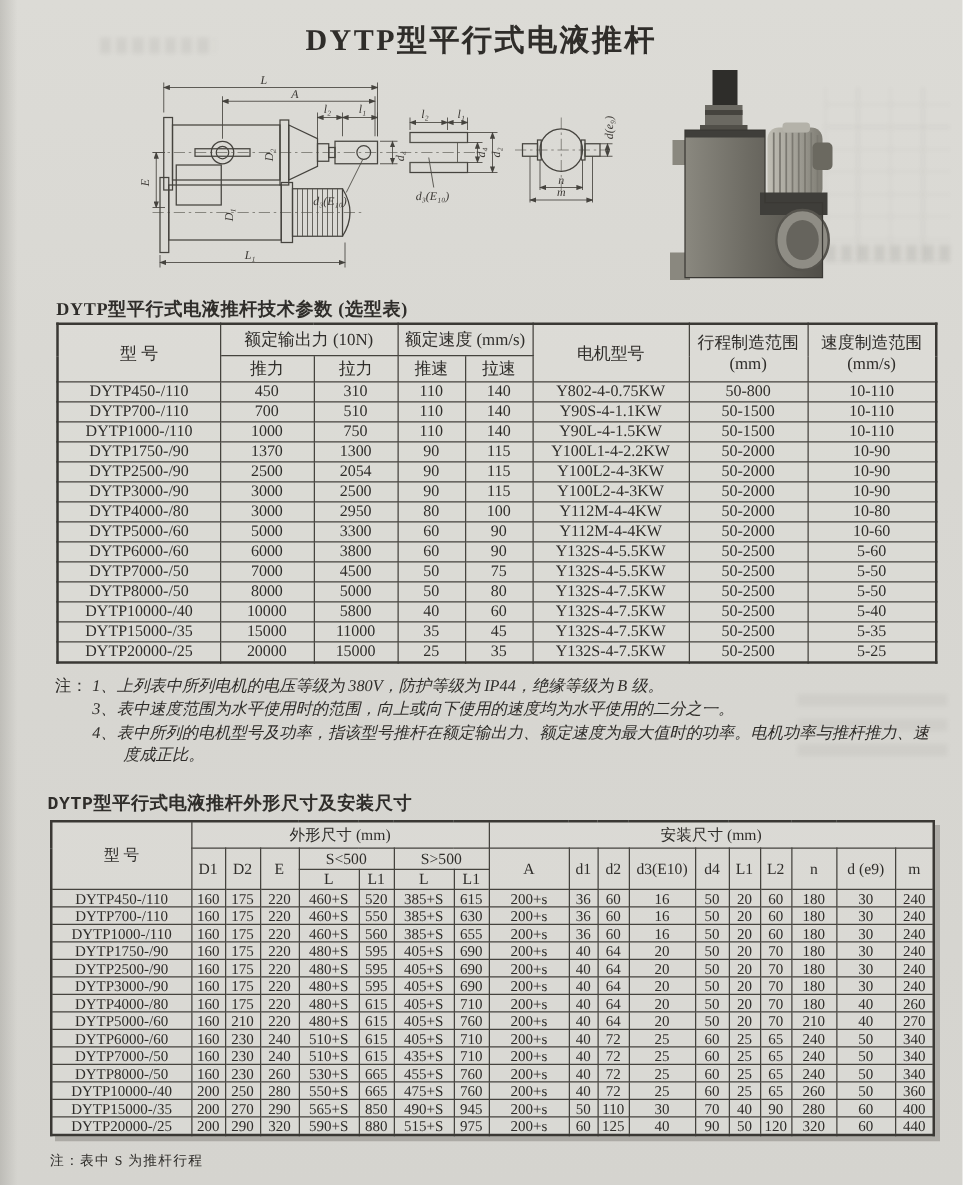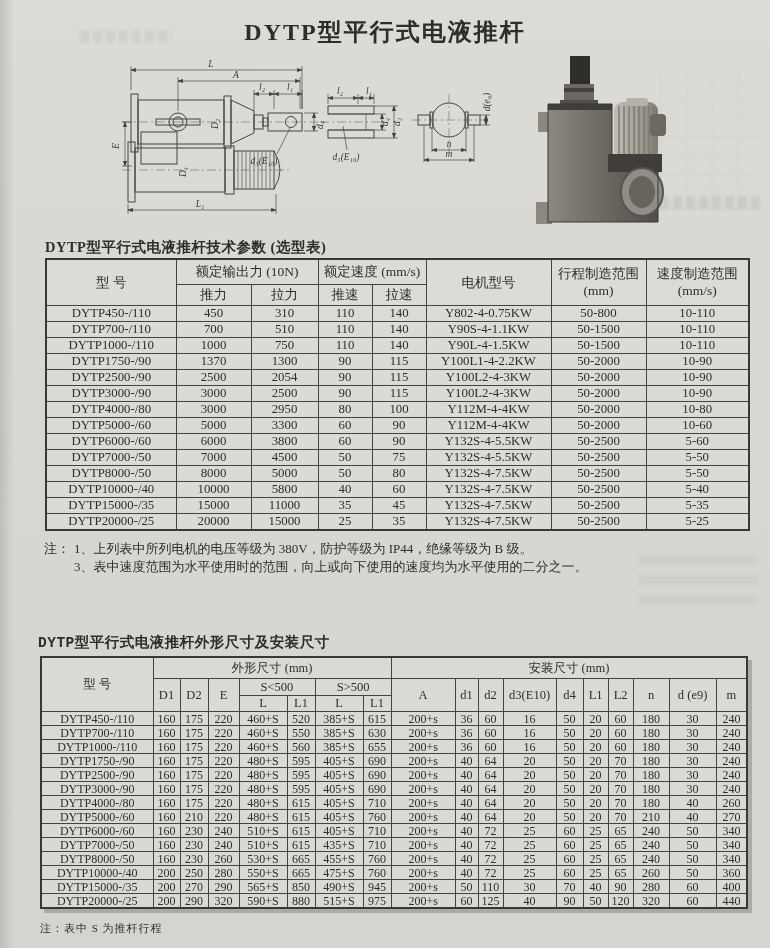--- a/index.html
+++ b/index.html
@@ -41,21 +41,21 @@
   .t2 thead th{font-size:12.5px;}
   .t2 thead tr:nth-child(1) th{height:20px;}
   .t2 thead tr:nth-child(2) th{height:16px;}
   .t2 thead tr:nth-child(3) th{height:13px;}
   .t2 td{height:13px;font-size:12px;line-height:1;}
   .hdr2{line-height:1.25;white-space:normal;}
 
   .notes{position:absolute;top:540px;left:44px;width:704px;display:flex;
     font-size:13px;line-height:1.42;}
   .nlabel{flex:0 0 2.3em;}
-  .nitems{flex:1;}
+  .nitems{flex:1;font-style:italic;}
   .nitems div{padding-left:1.9em;text-indent:-1.9em;}
   .note2{position:absolute;top:921px;left:40px;font-size:11px;letter-spacing:1px;}
 
   .fig{position:absolute;top:54px;left:28px;width:714px;height:182px;}
   svg text{font-family:"Liberation Serif","DejaVu Serif",serif;font-style:italic;
     font-size:9.5px;fill:#3a3733;}
   .ln{stroke:#45433e;stroke-width:1;fill:none;}
   .thin{stroke:#55534d;stroke-width:.7;fill:none;}
   .cl{stroke:#6b6963;stroke-width:.6;fill:none;stroke-dasharray:9 3 2 3;}
   .dim{stroke:#4a4842;stroke-width:.7;fill:none;}
@@ -387,20 +387,21 @@
         <td>5-25</td>
       </tr>
     </tbody>
 </table>
 
 <div class="notes">
   <span class="nlabel">注：</span>
   <div class="nitems">
     <div>1、上列表中所列电机的电压等级为 380V，防护等级为 IP44，绝缘等级为 B 级。</div>
     <div>3、表中速度范围为水平使用时的范围，向上或向下使用的速度均为水平使用的二分之一。</div>
+    <div>4、表中所列的电机型号及功率，指该型号推杆在额定输出力、额定速度为最大值时的功率。电机功率与推杆推力、速度成正比。</div>
   </div>
 </div>
 
 <div class="caption t2cap">DYTP型平行式电液推杆外形尺寸及安装尺寸</div>
 
 <table class="t2">
   <colgroup>
     <col style="width:112px">
       <col style="width:27px">
       <col style="width:28px">

